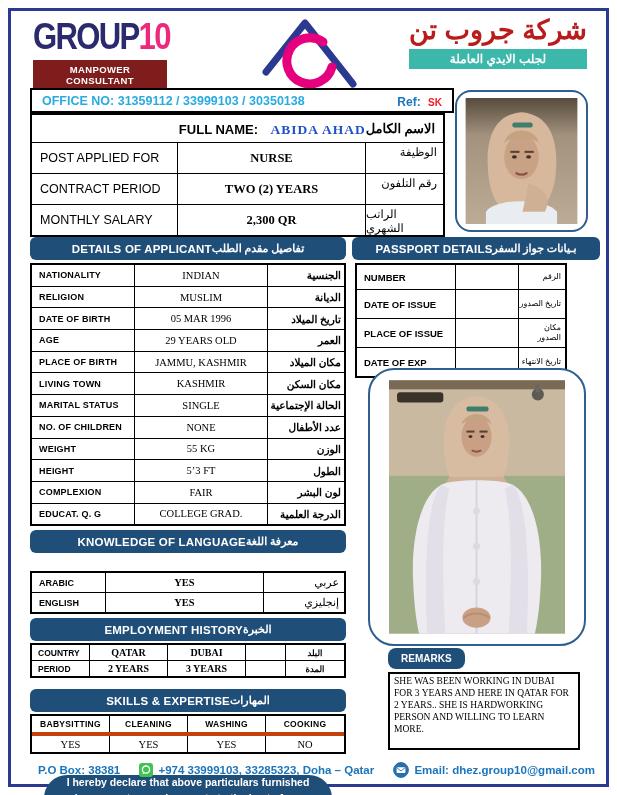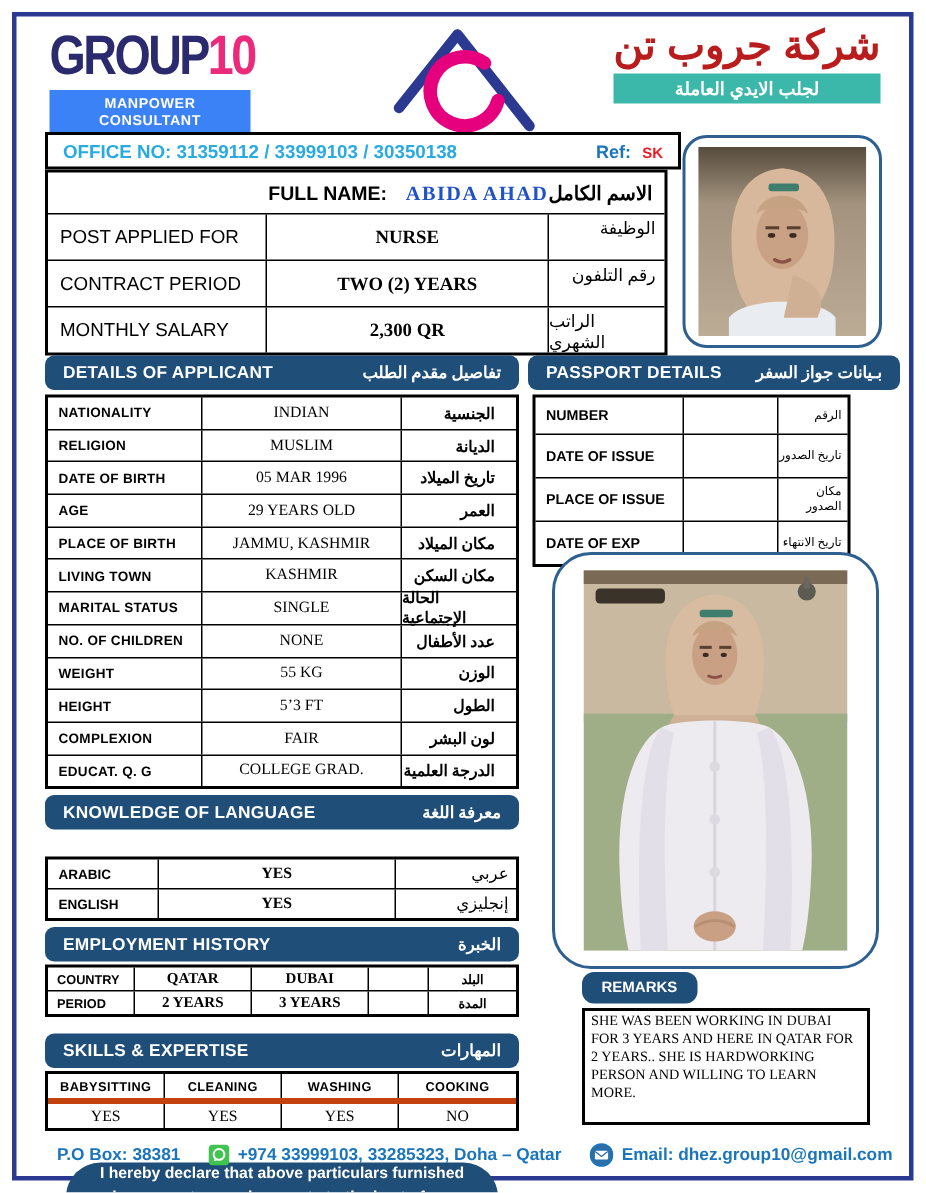--- a/index.html
+++ b/index.html
@@ -5,21 +5,21 @@
   html,body { margin:0; padding:0; background:#fff; }
   .page { position:relative; width:617px; height:795px; background:#fff;
           font-family:"Liberation Sans", sans-serif; overflow:hidden; }
   .page-border { position:absolute; inset:8px; border:3px solid #2B3990; pointer-events:none; }
 
   
   .logo-left { position:absolute; left:33px; top:18px; }
   .logo-word { font-size:37px; font-weight:800; letter-spacing:-2px; line-height:1;
                transform:scaleX(.84); transform-origin:left; white-space:nowrap; }
   .logo-word .g { color:#2B2A6E; } .logo-word .n { color:#EC2A7C; }
-  .logo-tagline { margin-top:5px; background:#3b82f6; color:#fff; font-size:9.5px;
+  .logo-tagline { margin-top:5px; background:#7f1d1d; color:#fff; font-size:9.5px;
                   font-weight:bold; text-align:center; padding:4px 2px; width:130px; letter-spacing:.4px; }
   .logo-center { position:absolute; left:253px; top:12px; }
   .company-right { position:absolute; right:30px; top:14px; text-align:center; }
   .company-name-ar { font-size:27px; font-weight:bold; color:#b91c1c; line-height:1.2; }
   .company-tagline-ar { margin-top:3px; background:#3BB8A9; color:#fff; font-size:12px;
                         font-weight:bold; padding:3px 8px; }
 
   
   .office-bar { position:absolute; left:30px; top:88px; width:424px; height:25px;
                 border:2px solid #000; box-sizing:border-box; display:flex; align-items:center;
@@ -50,34 +50,34 @@
   
   .photo-top { position:absolute; left:455px; top:90px; width:133px; height:142px;
                border:2px solid #2E5F8F; border-radius:16px; box-sizing:border-box;
                display:flex; align-items:center; justify-content:center; background:#fff; }
   .photo-big { position:absolute; left:368px; top:368px; width:218px; height:278px;
                border:2px solid #2E5F8F; border-radius:26px; box-sizing:border-box;
                display:flex; align-items:center; justify-content:center; background:#fff; }
 
   
   .section-bar { height:23px; background:#1F4E79; border-radius:6px; color:#fff; display:flex;
-                 justify-content:space-between; align-items:center; padding:0 12px; }
+                 justify-content:center; align-items:center; padding:0 12px; }
   .section-bar .en { font-size:11.5px; font-weight:bold; letter-spacing:.2px; }
   .section-bar .ar { font-size:11px; font-weight:bold; font-family:"Liberation Serif", serif; }
 
   
   .left-col { position:absolute; left:30px; top:237px; width:316px; }
   .details-table { border:2px solid #000; margin-top:3px; background:#fff; }
   .d-row { display:flex; height:20.7px; border-bottom:1px solid #000; }
   .d-row:last-child { border-bottom:none; }
   .d-label { width:103px; border-right:1px solid #000; display:flex; align-items:center;
              padding-left:7px; font-size:9px; font-weight:bold; box-sizing:border-box; letter-spacing:.2px; }
   .d-value { width:133px; border-right:1px solid #000; display:flex; align-items:center;
              justify-content:center; font-family:"Liberation Serif", serif; font-size:10.5px; box-sizing:border-box; }
-  .d-ar { flex:1; display:flex; align-items:center; justify-content:flex-end; padding-right:14px;
+  .d-ar { flex:1; display:flex; align-items:center; justify-content:flex-end; padding-right:3px;
           font-size:10.5px; font-weight:bold; font-family:"Liberation Serif", serif; }
 
   .lang-bar { margin-top:4px; }
   .lang-table { border:2px solid #000; margin-top:18px; background:#fff; }
   .l-row { display:flex; height:19px; border-bottom:1px solid #000; }
   .l-row:last-child { border-bottom:none; }
   .l-label { width:74px; border-right:1px solid #000; display:flex; align-items:center;
              padding-left:7px; font-size:9px; font-weight:bold; box-sizing:border-box; }
   .l-value { width:158px; border-right:1px solid #000; display:flex; align-items:center;
              justify-content:center; font-family:"Liberation Serif", serif; font-size:10.5px;

